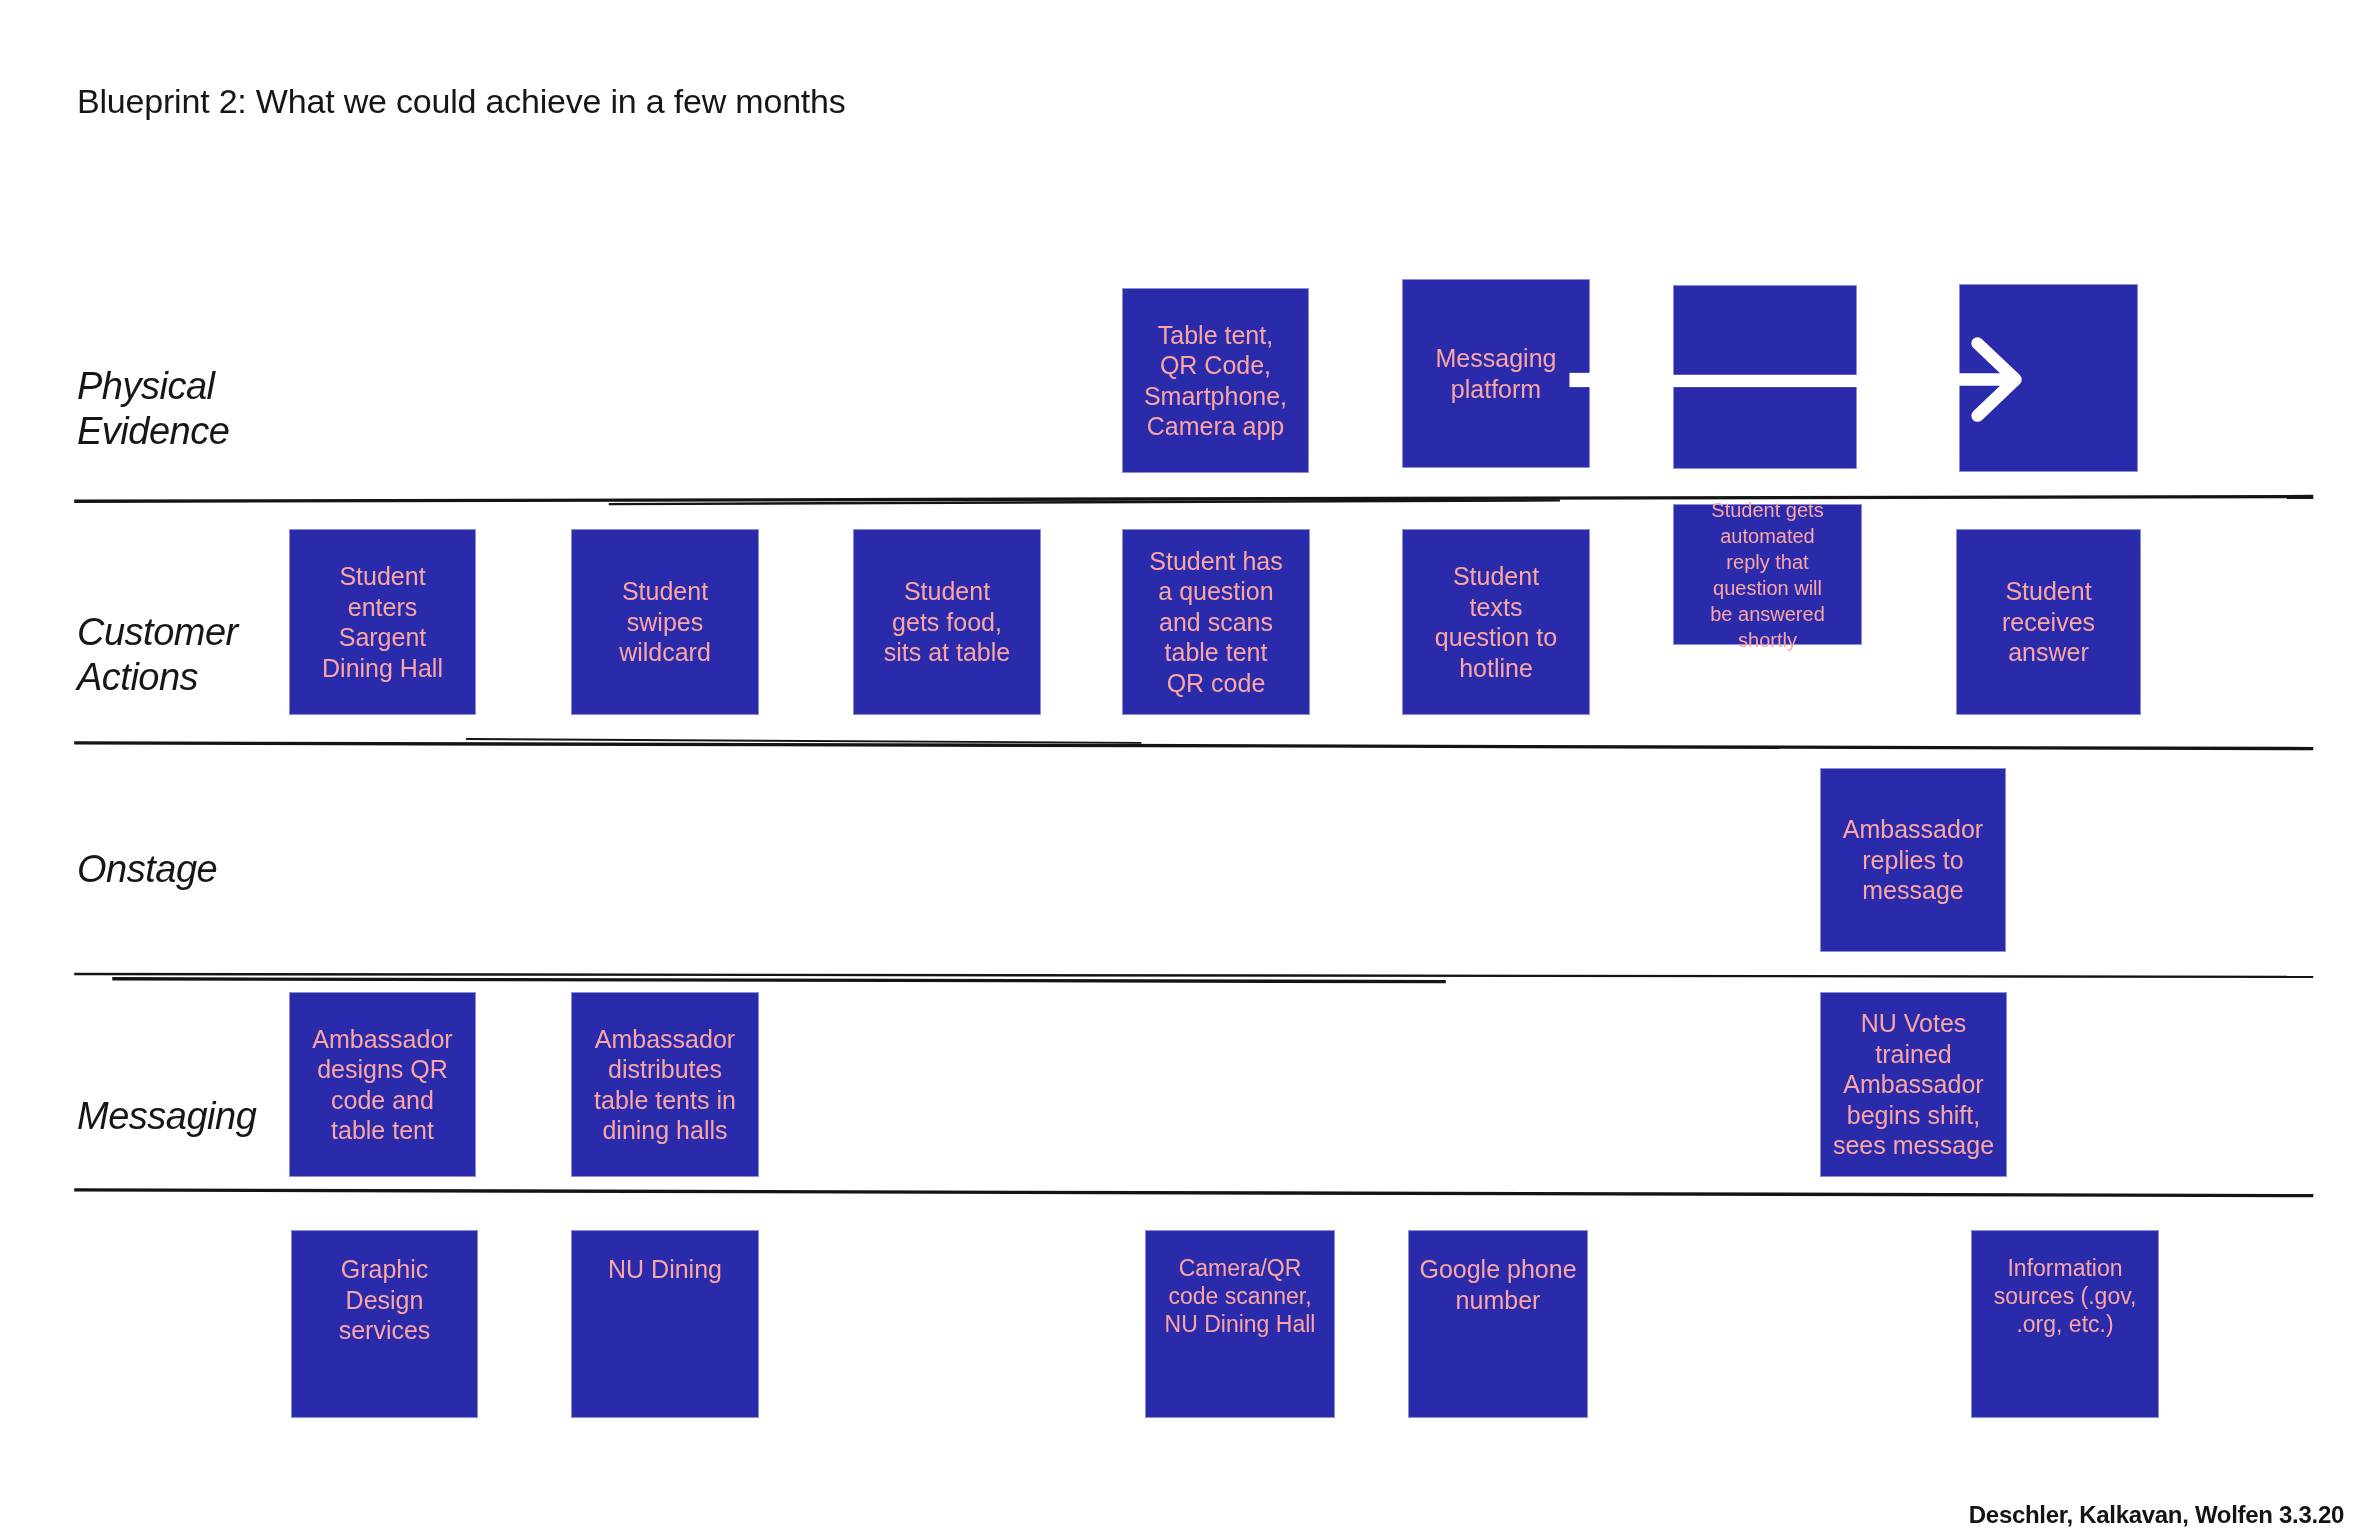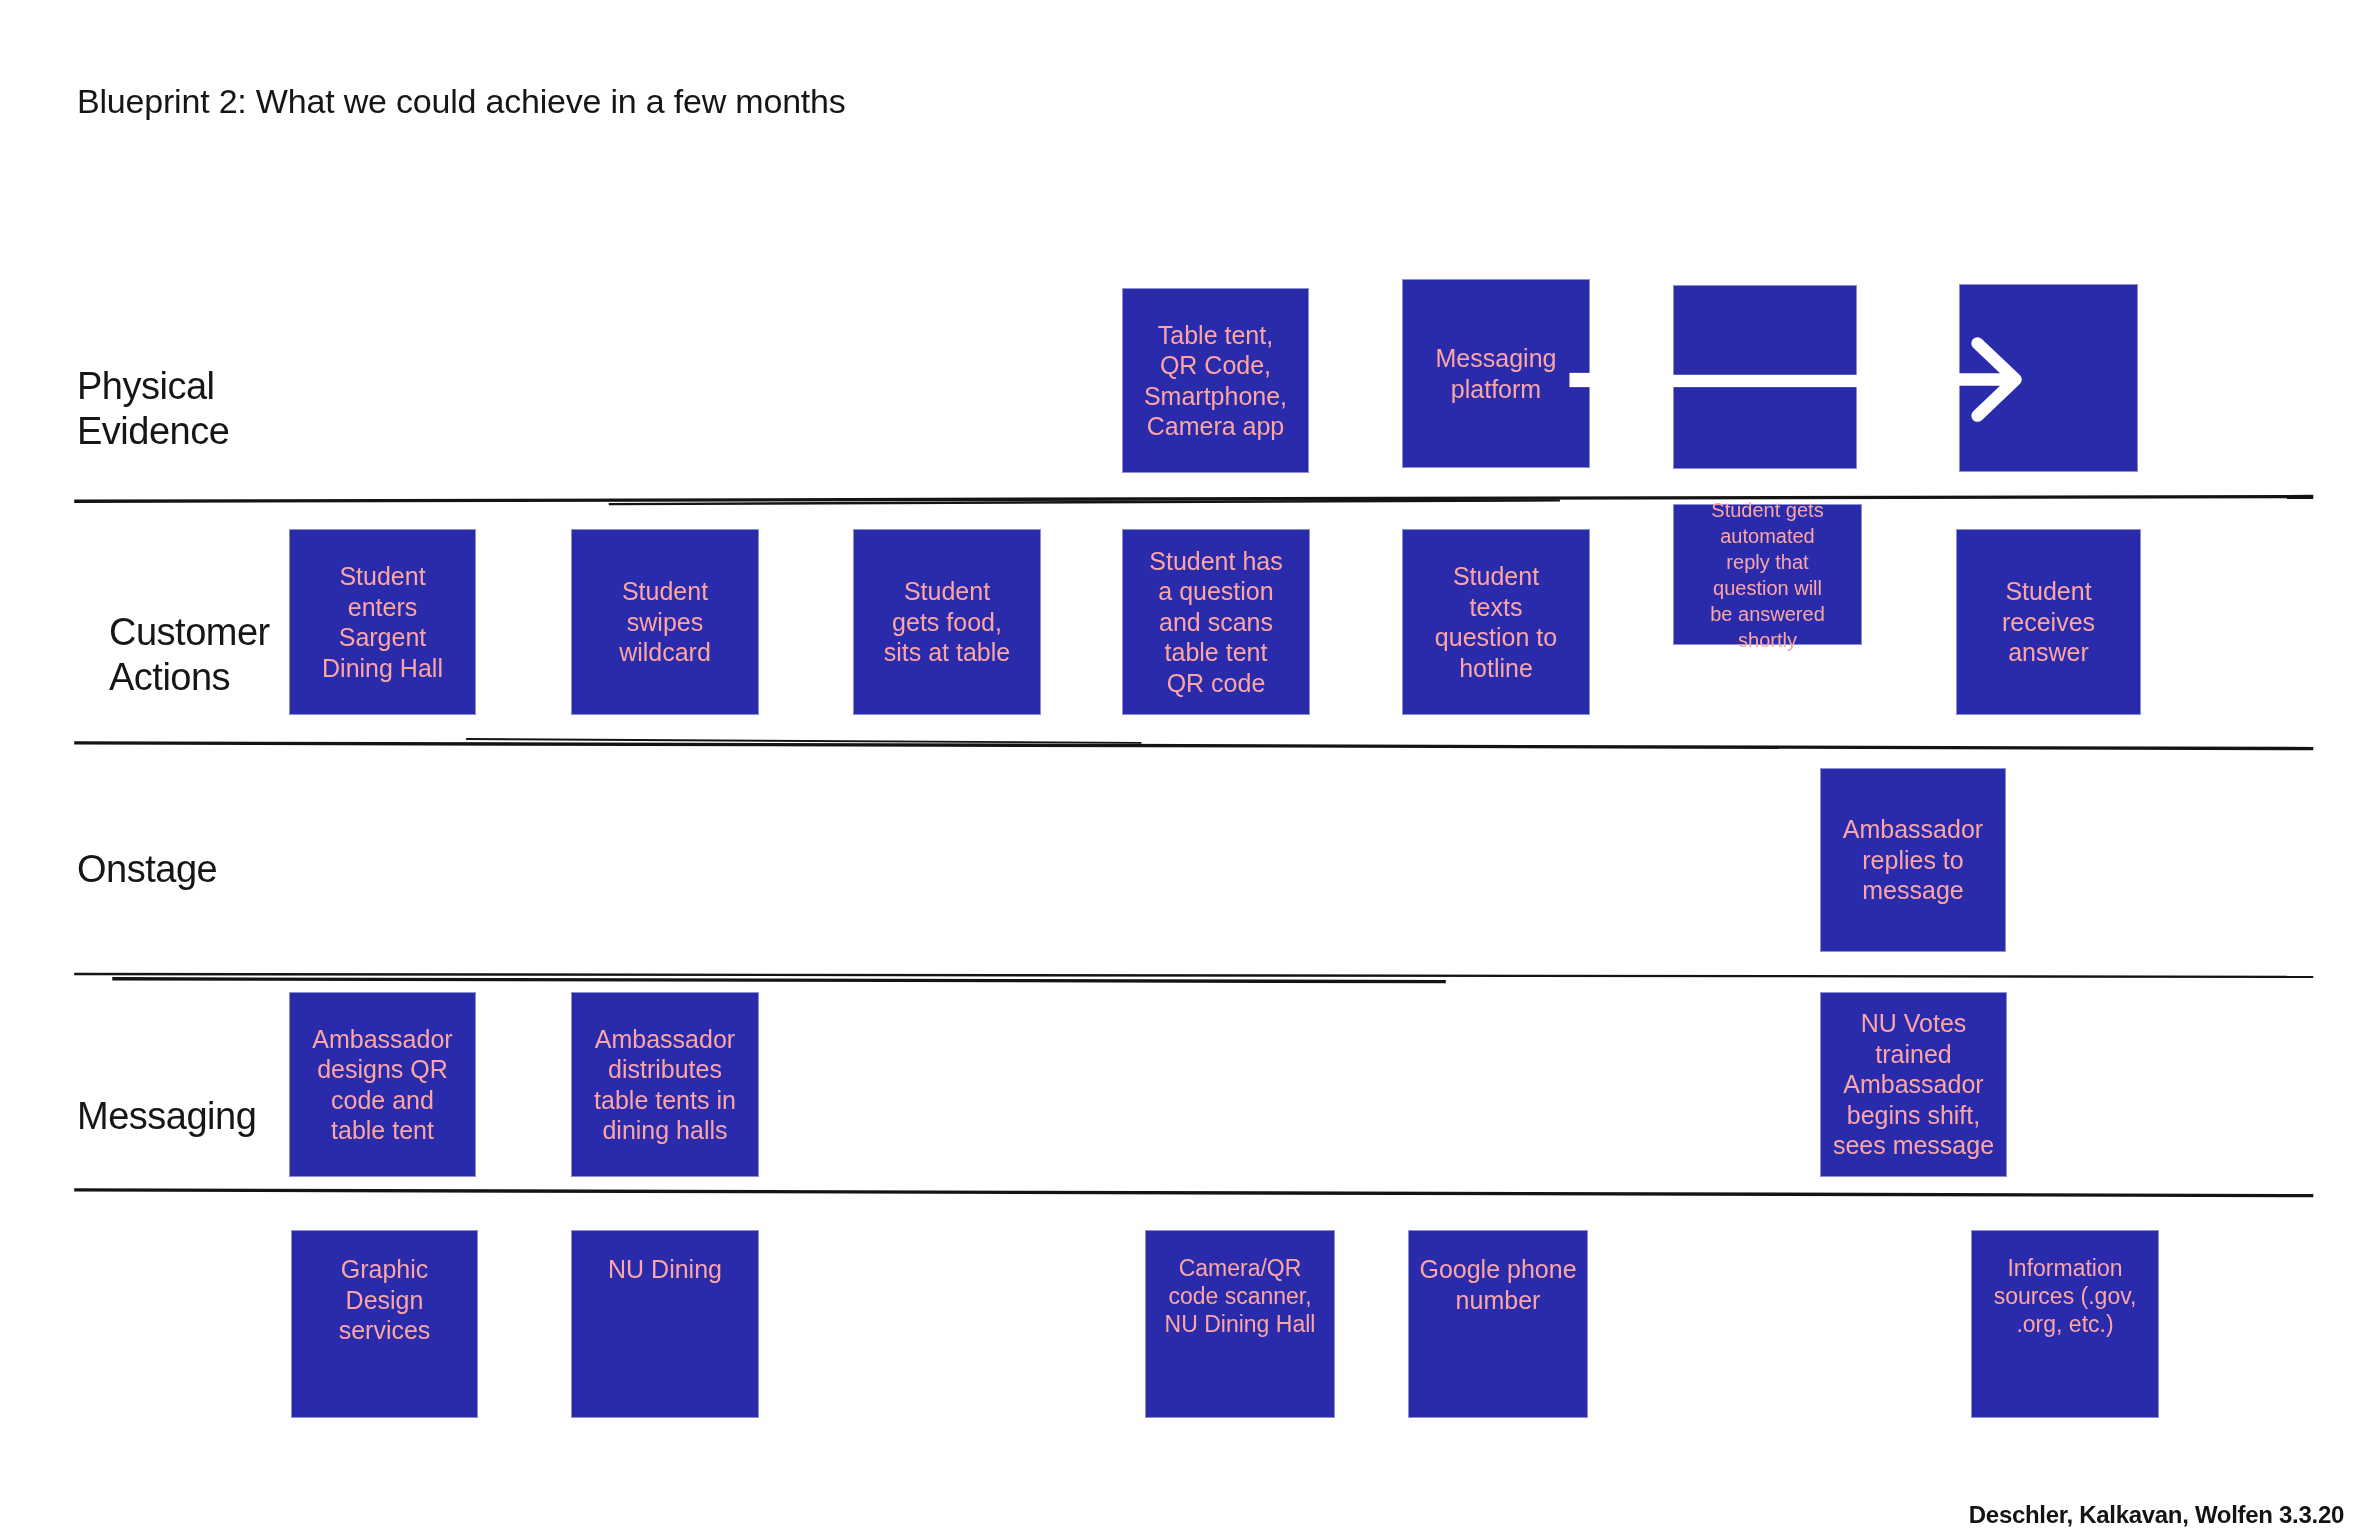--- a/index.html
+++ b/index.html
@@ -11,24 +11,24 @@
     overflow:hidden;
   }
   .title{
     position:absolute;left:77px;top:82px;
     font-size:34px;letter-spacing:-0.2px;color:#161616;
     white-space:pre-line;
   }
   .row-label{
     position:absolute;left:77px;width:257px;
     font-size:38px;line-height:45px;letter-spacing:-0.5px;
-    color:#161616;white-space:pre-line;
+    color:#161616;white-space:pre-line;font-style:italic;
   }
   .label-pe{top:364px;}
-  .label-ca{top:610px;margin-left:32px;}
+  .label-ca{top:610px;}
   .label-on{top:847px;}
   .label-bs{top:1094px;}
   .box{
     position:absolute;
     background:#2A2BAB;
     border:1.9px solid #8C8FD3;
     box-sizing:border-box;
     color:#fca5a5;
     display:flex;align-items:center;justify-content:center;
     text-align:center;

